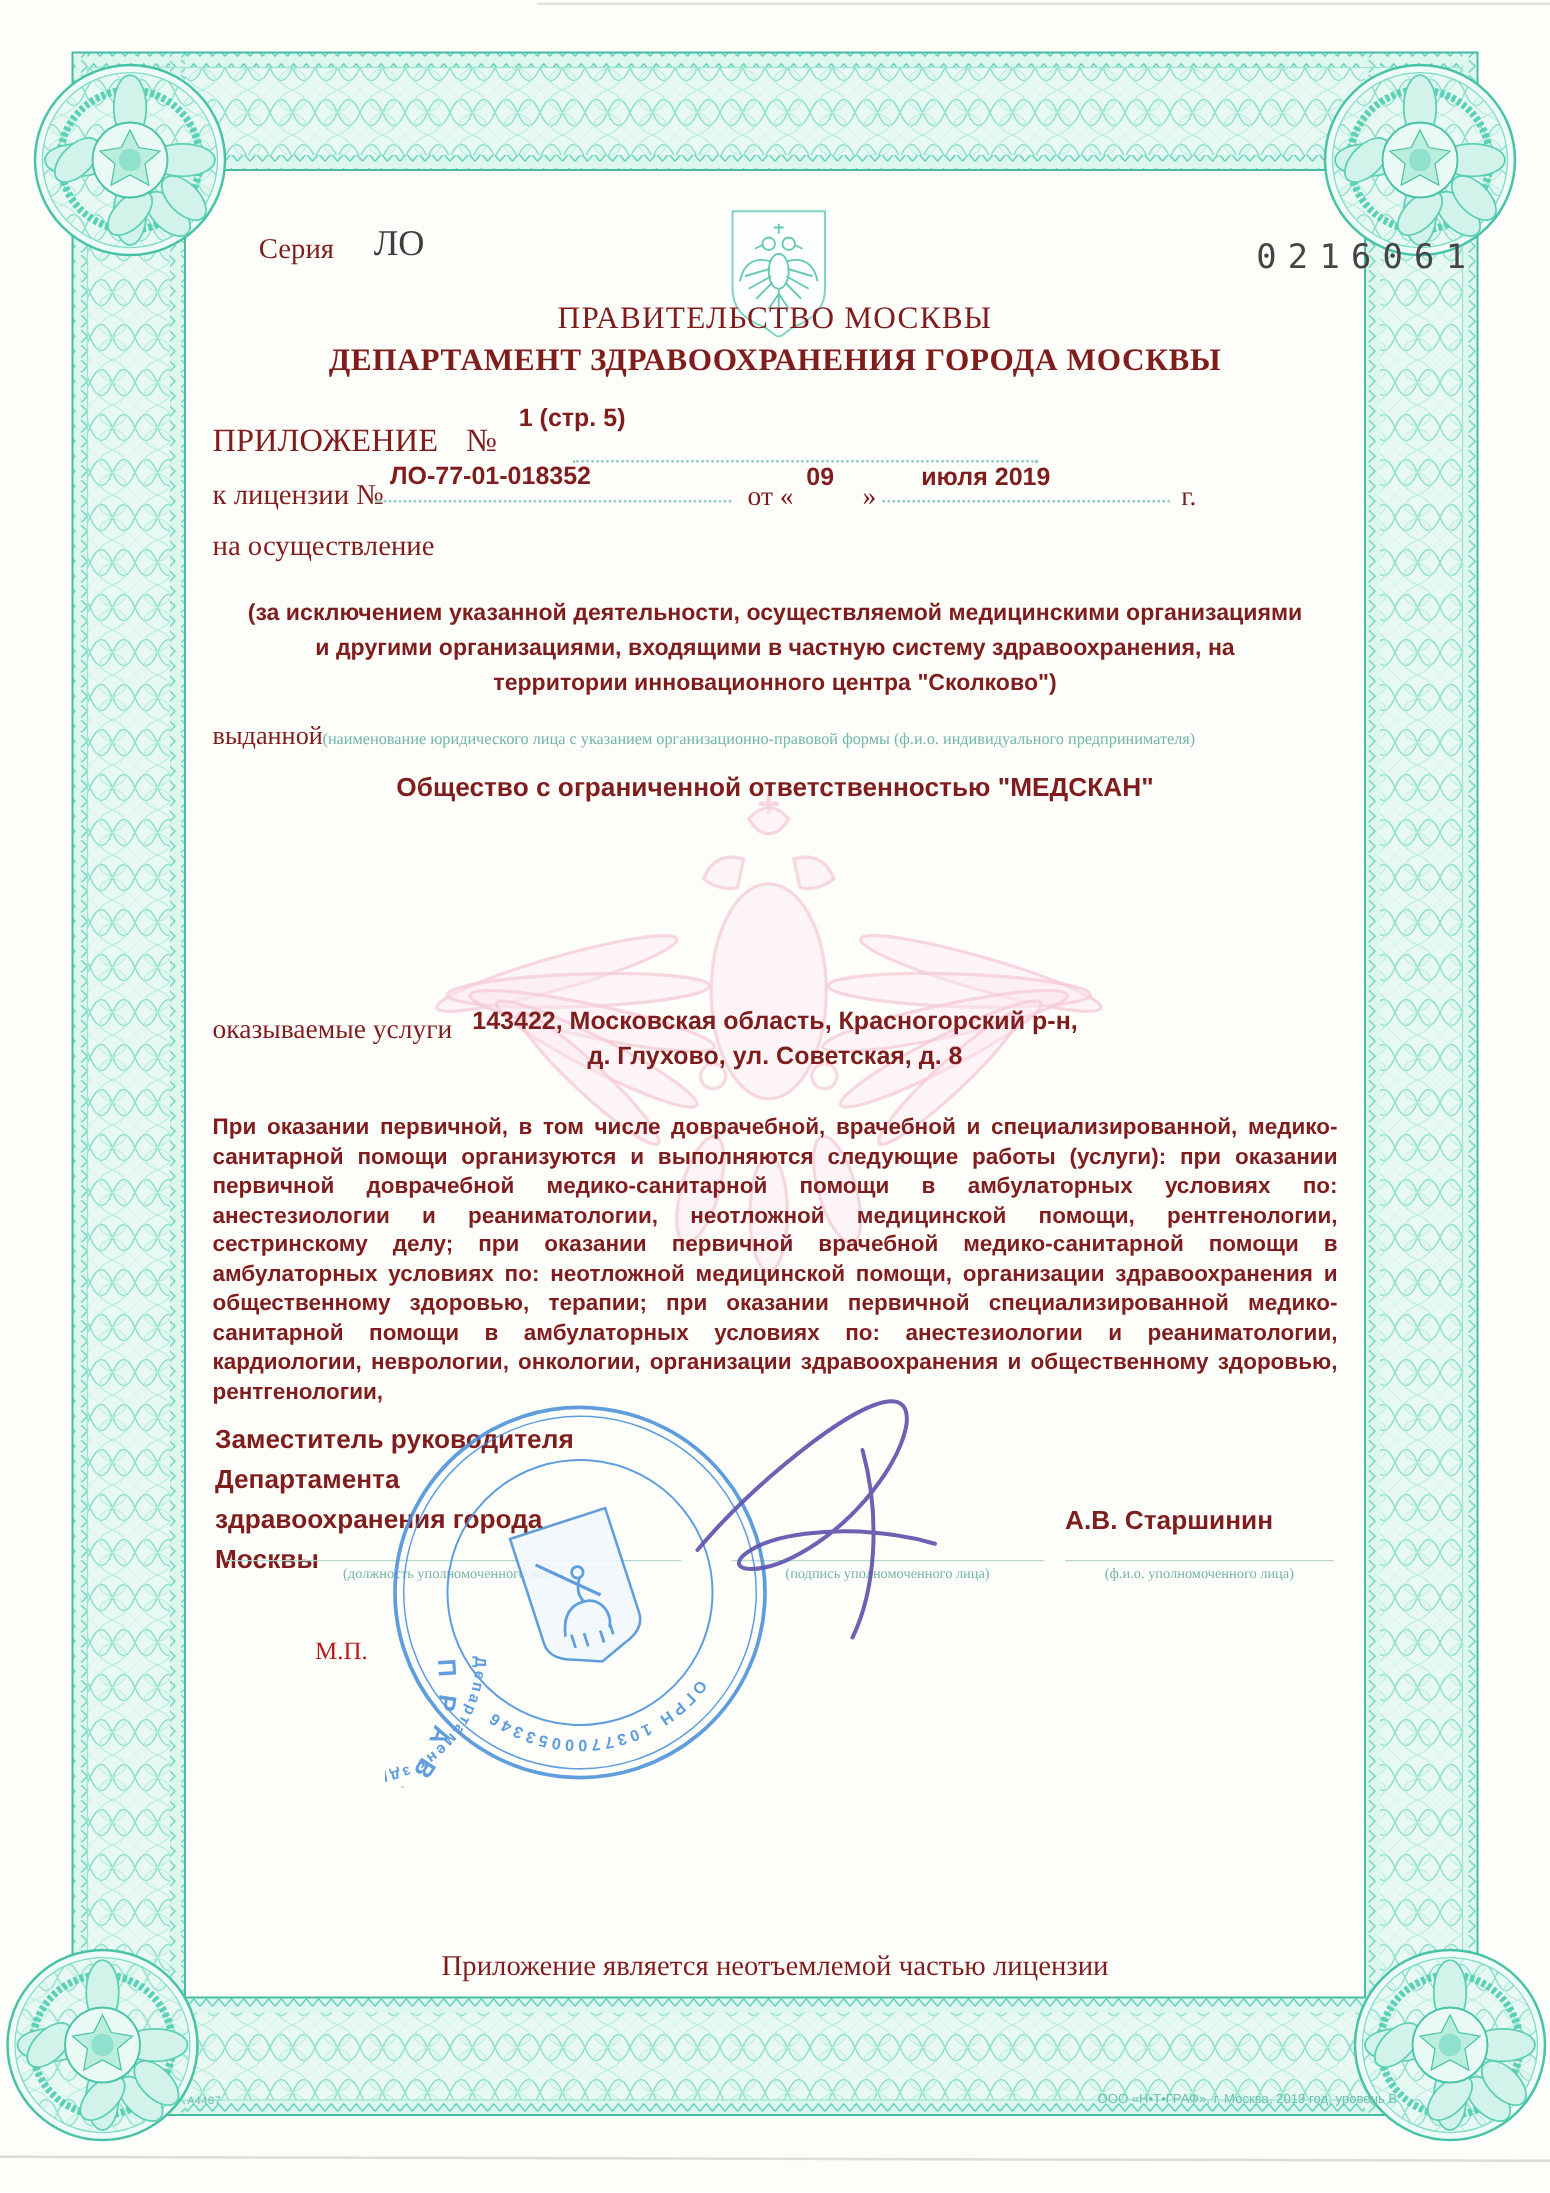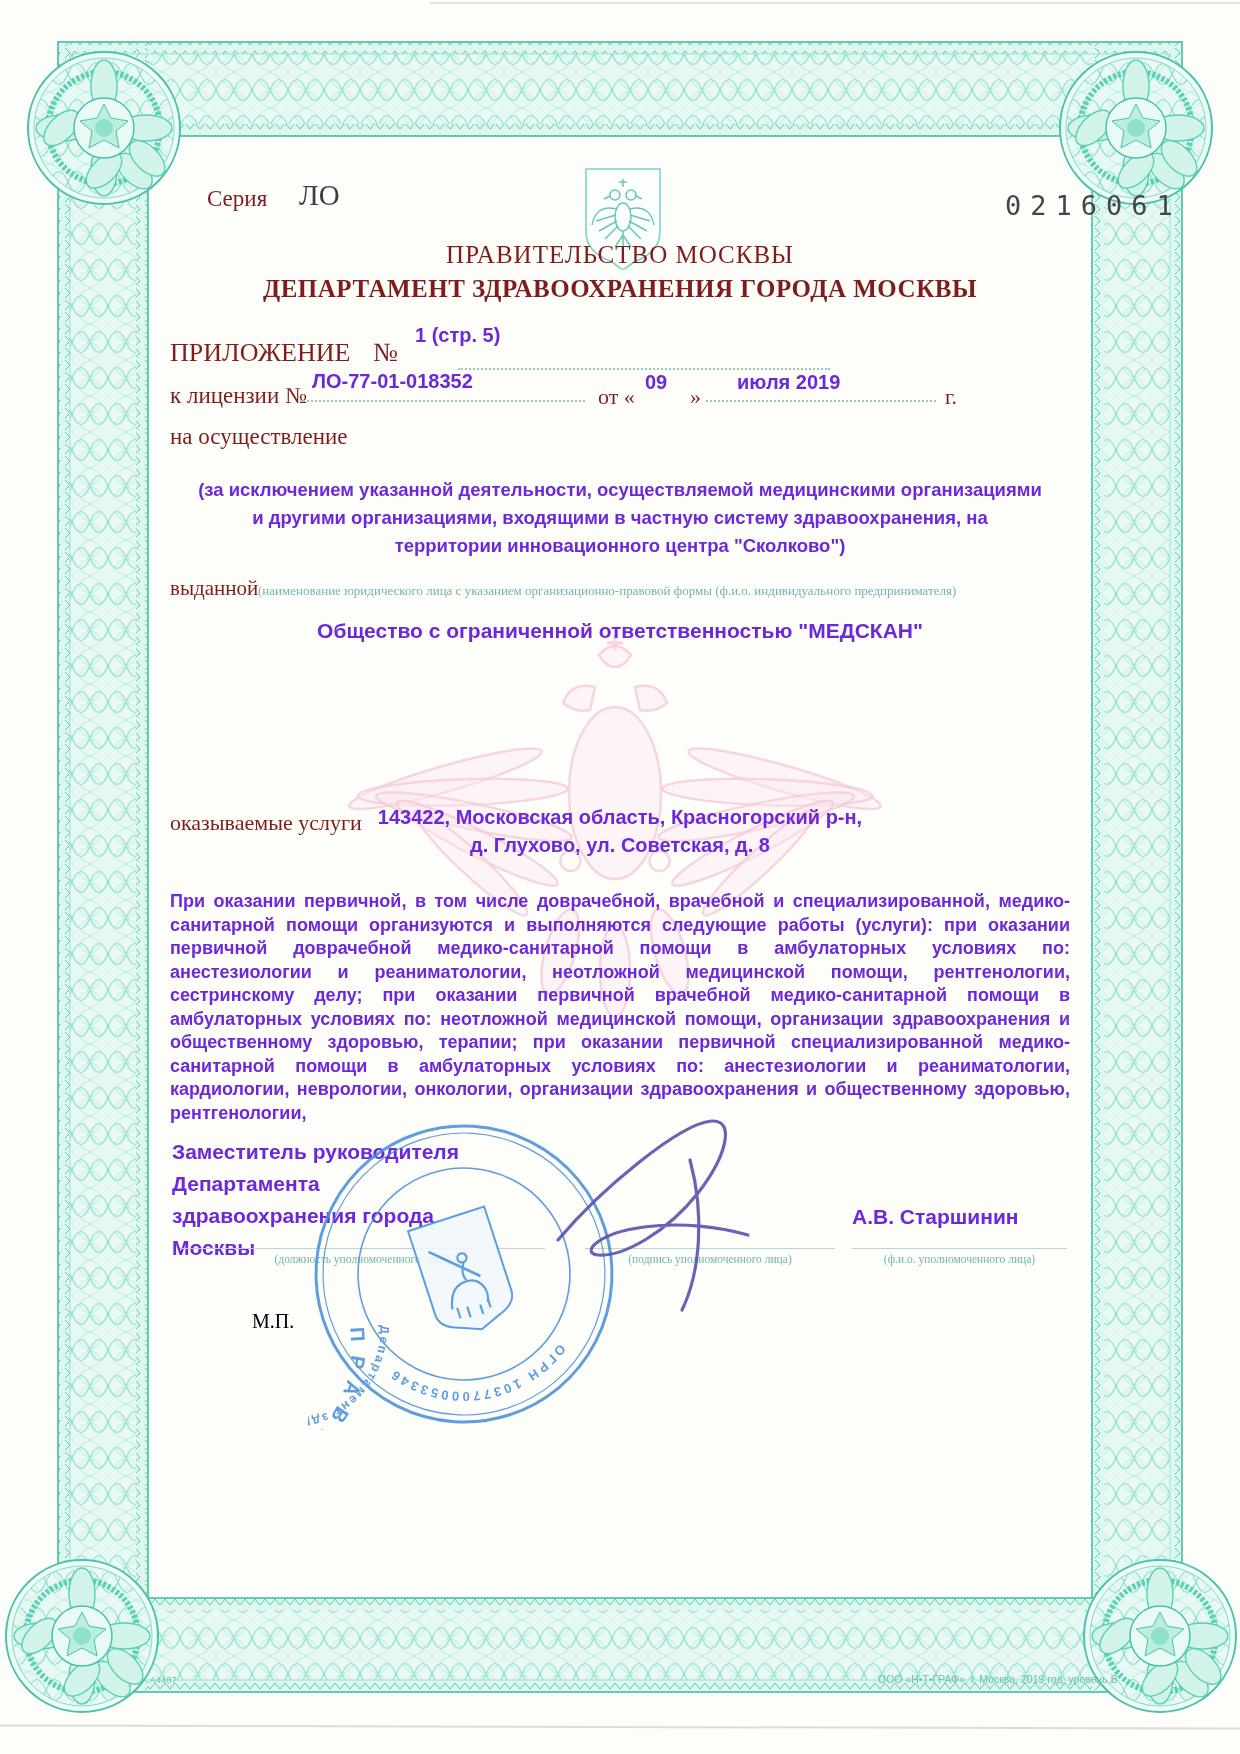--- a/index.html
+++ b/index.html
@@ -1,21 +1,21 @@
 <!DOCTYPE html>
 <html><head>
 <meta charset="utf-8">
 <style>
   html,body{margin:0;padding:0;background:#ffffff;}
   .page{position:relative;width:1240px;height:1754px;background:#fdfdfa;overflow:hidden;
         font-family:"Liberation Serif", serif;}
   .abs{position:absolute;}
   .t{color:#7f1d1d;font-family:"Liberation Serif",serif;}
-  .tl{color:#000000;font-family:"Liberation Serif",serif;}
-  .v{color:#6d28d9;font-weight:700;font-family:"Liberation Sans",sans-serif;}
+  .tl{color:#b91c1c;font-family:"Liberation Serif",serif;}
+  .v{color:#7f1d1d;font-weight:700;font-family:"Liberation Sans",sans-serif;}
   .cap{color:#74b6a9;font-family:"Liberation Serif",serif;font-size:13px;}
   .line{border-bottom:2px dotted #96cabf;height:0;}
   .thinline{border-bottom:1px solid #b7d8d1;height:0;}
   .center{left:0;width:100%;text-align:center;}
   .serial{font-family:"DejaVu Sans Mono",monospace;color:#454545;letter-spacing:9px;font-size:27px;}
   .wrk{font-size:18px;line-height:23.5px;text-align:justify;}
   .scanline{background:#cfcfc9;}
 </style>
 </head>
 <body>
@@ -210,19 +210,20 @@
     </g>
   </svg>
 
   <svg class="abs" style="left:540px;top:1105px" width="270" height="215" viewBox="0 0 270 215">
     <g stroke="#5f55ae" stroke-width="3.2" fill="none" stroke-linecap="round" opacity="0.92">
       <path d="M18,135 C60,85 140,18 172,16 C196,15 186,52 158,88 C128,126 84,152 58,150 C40,148 58,128 104,122 C142,117 180,122 208,130"></path>
       <path d="M150,55 C165,110 160,168 142,205"></path>
     </g>
   </svg>
 
+  <div class="abs center t" style="top:1560px;font-size:23px;">Приложение является неотъемлемой частью лицензии</div>
   <div class="abs" style="left:150px;top:1676px;font-size:9px;color:#6fbfae;font-family:Liberation Mono, monospace;">А4407</div>
   <div class="abs" style="left:878px;top:1673px;font-size:10.5px;color:#6fbfae;font-family:'Liberation Sans',sans-serif;">ООО «Н•Т•ГРАФ», г. Москва, 2019 год, уровень В</div>
 
   <div class="abs scanline" style="left:430px;top:2px;width:810px;height:2px;opacity:.6;"></div>
   <div class="abs scanline" style="left:0;top:1726px;width:1240px;height:2px;opacity:.7;transform:rotate(0.15deg);"></div>
 
 </div>
 
 </body></html>

